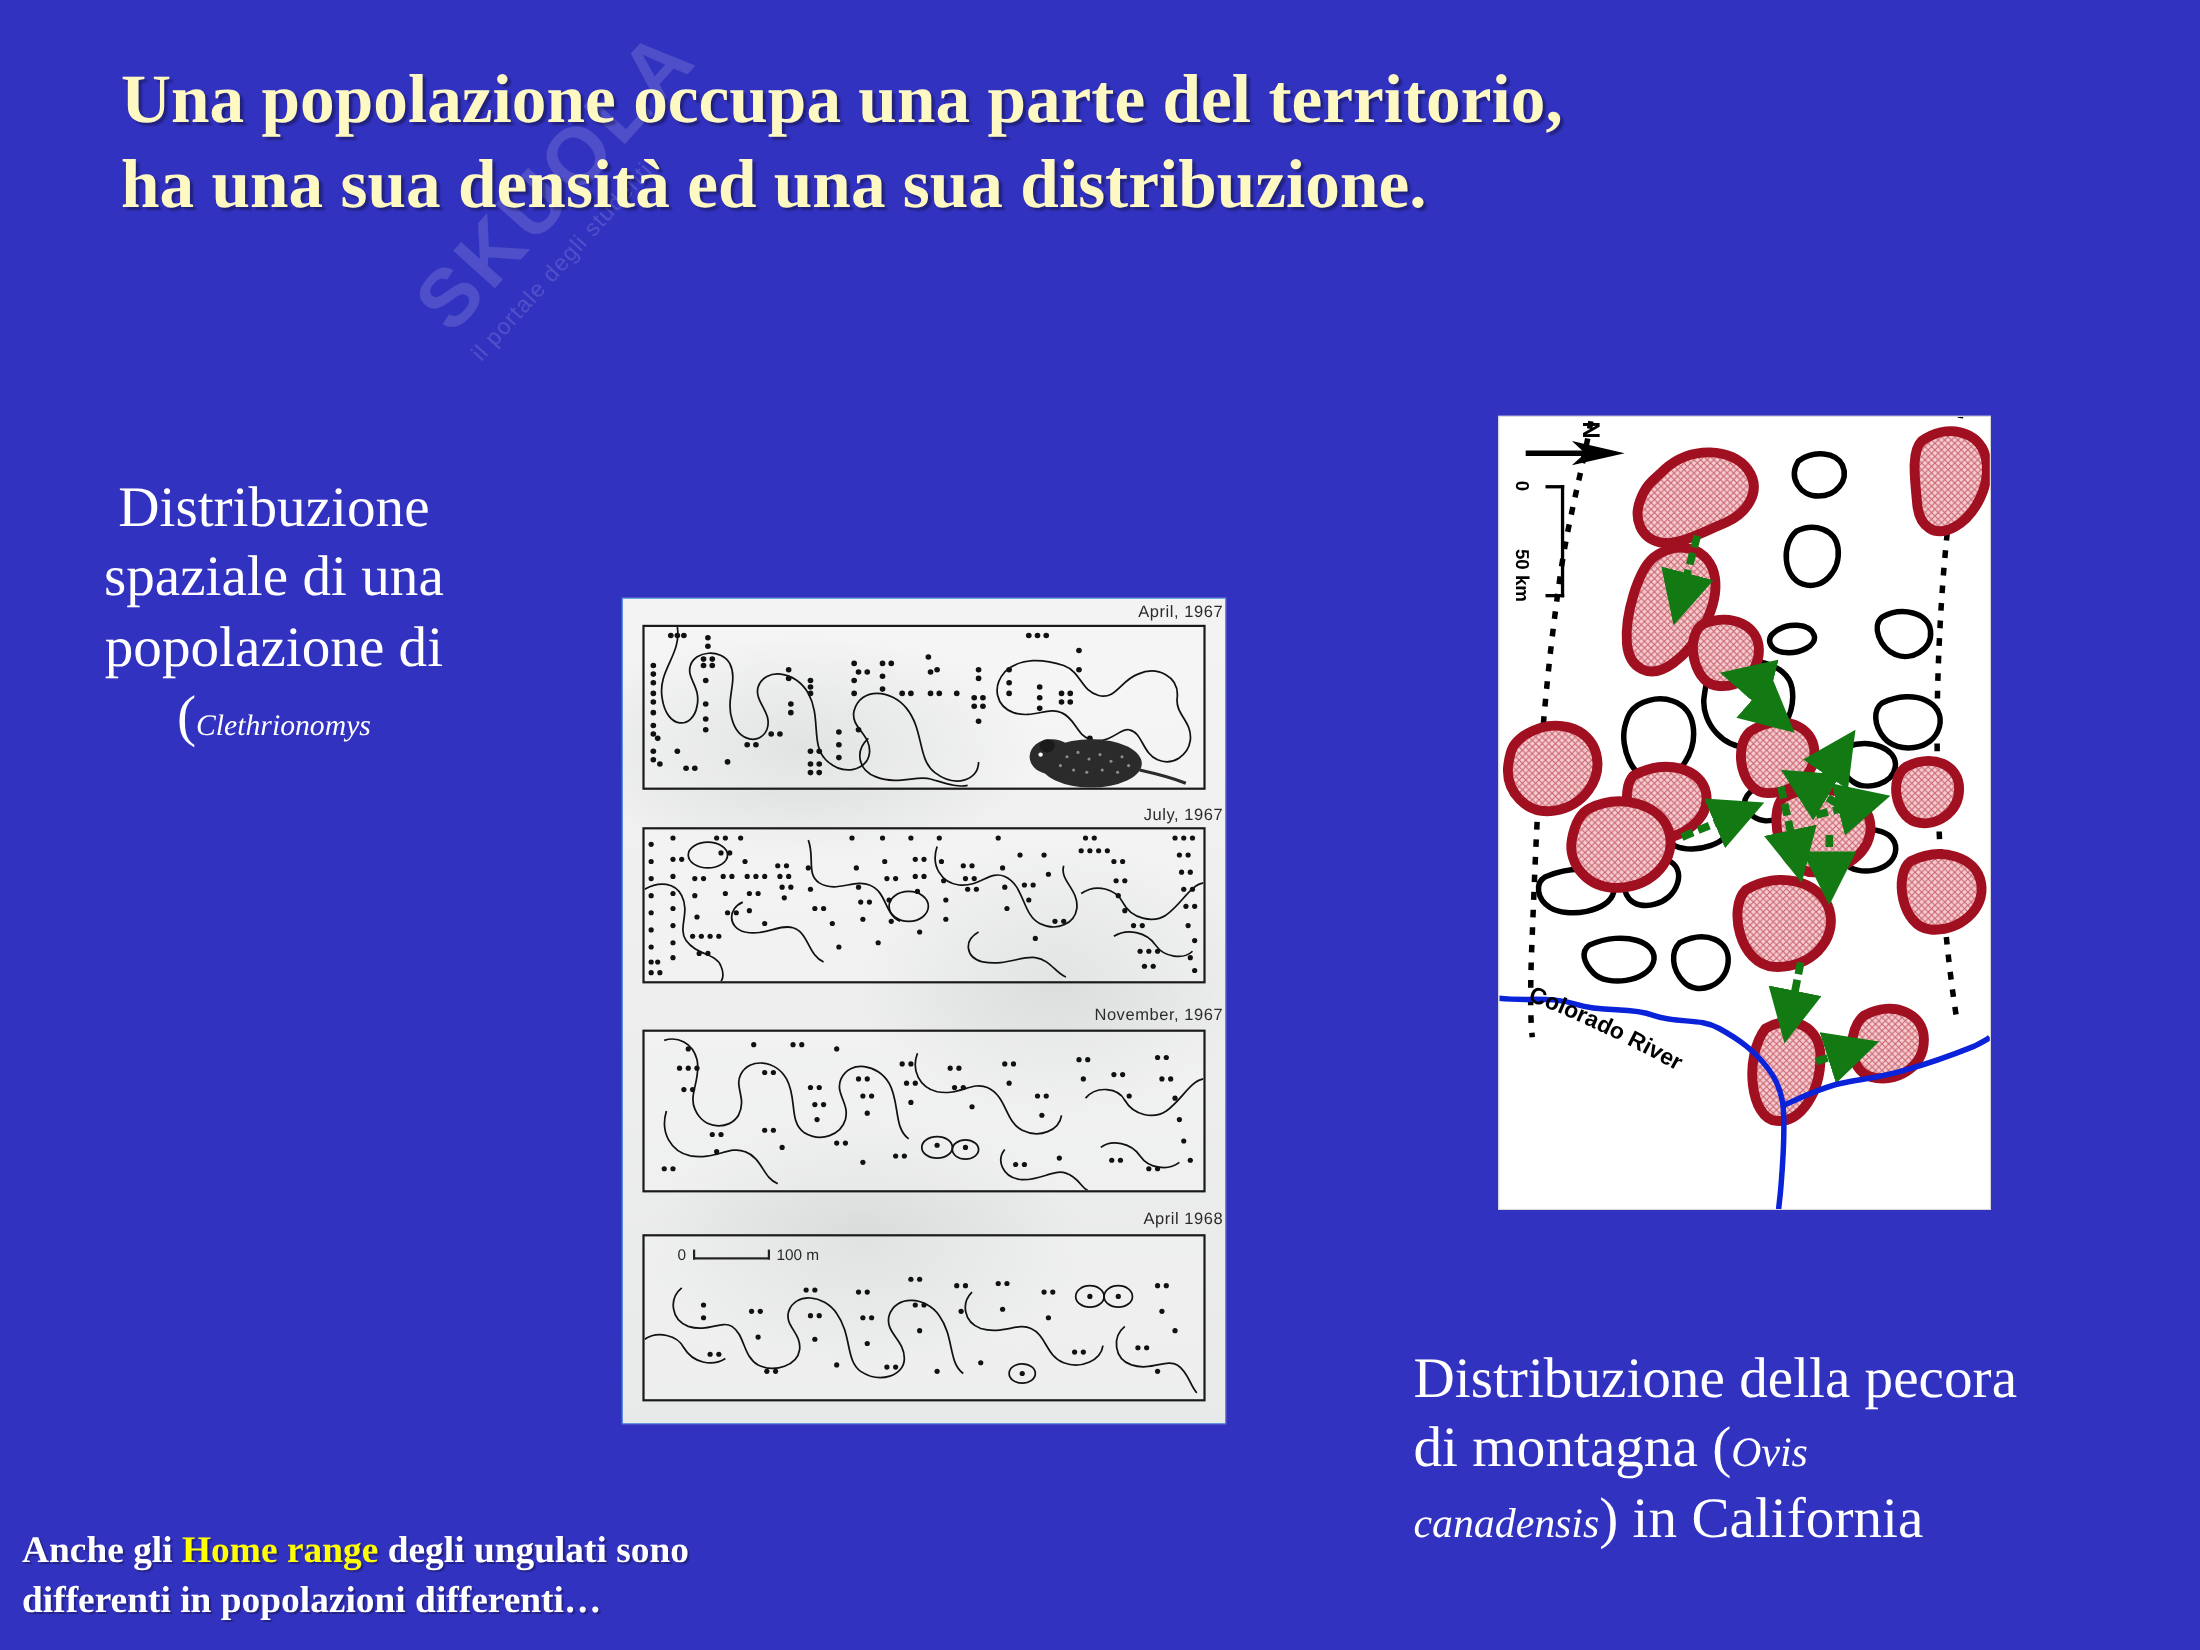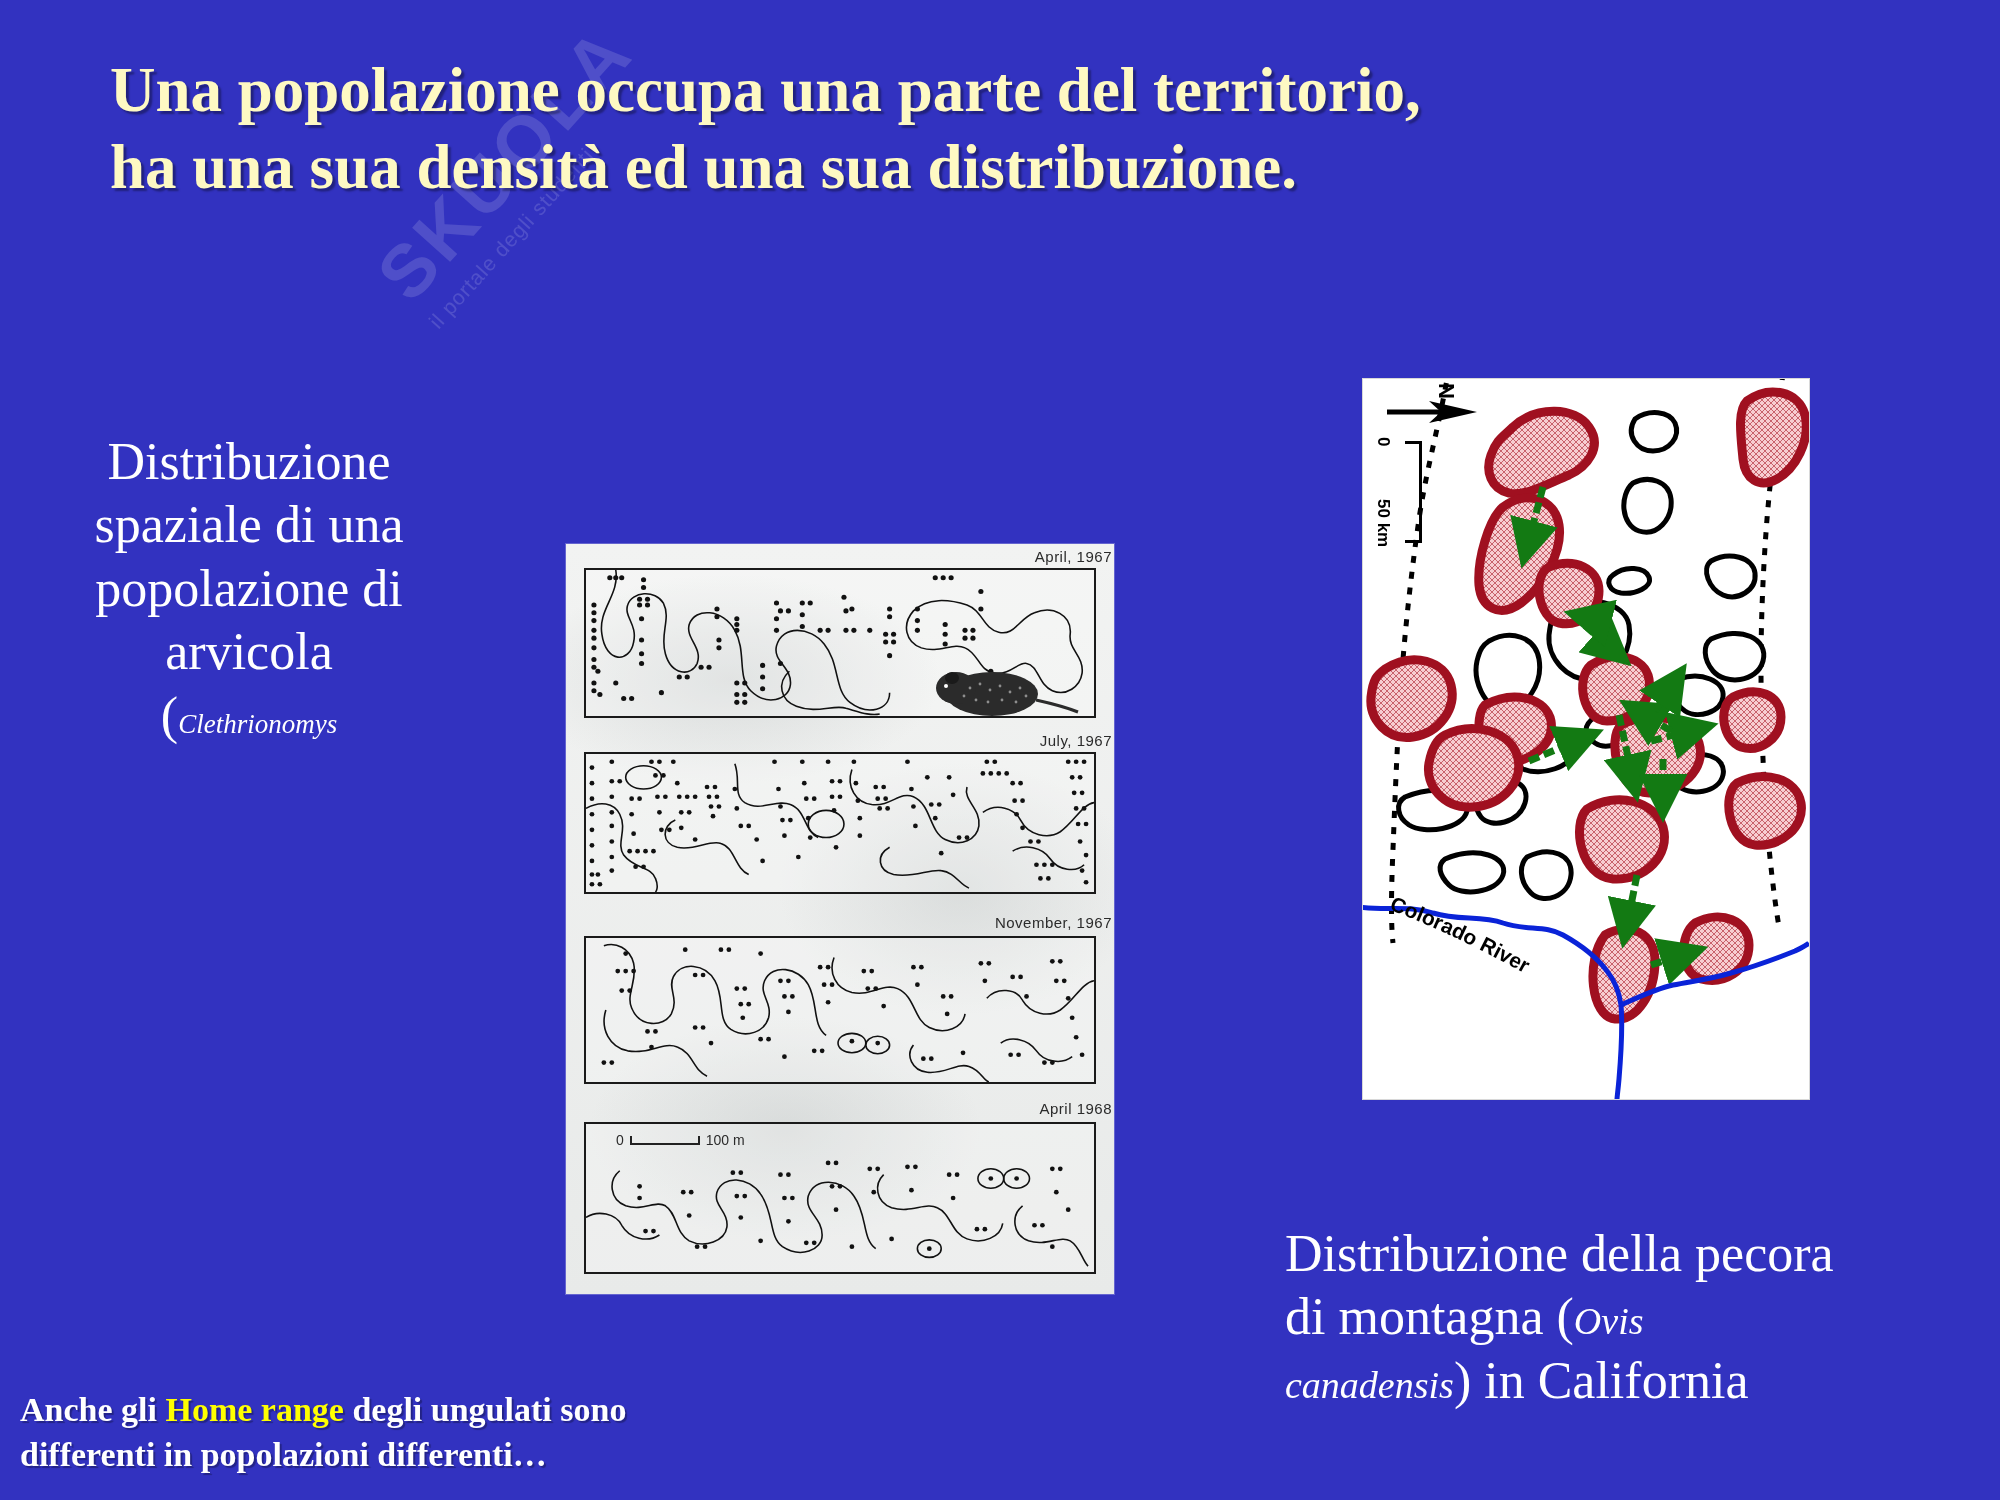--- a/index.html
+++ b/index.html
@@ -259,21 +259,20 @@
 
   <div class="title">
     <span class="l1">Una popolazione occupa una parte del territorio,</span>
     <span class="l2">ha una sua densità ed una sua distribuzione.</span>
   </div>
 
   <div class="left-caption">
     <div>Distribuzione</div>
     <div>spaziale di una</div>
     <div>popolazione di</div>
-    <div>arvicola</div>
     <div>
       <span>(</span><span class="sci">Clethrionomys</span>
     </div>
   </div>
 
   <div class="fig-left">
     <div class="paper-noise"></div>
 
     <div class="panel-label" style="top:4px;">April, 1967</div>
     <div class="vole-panel" style="top:24px; height:150px;">

